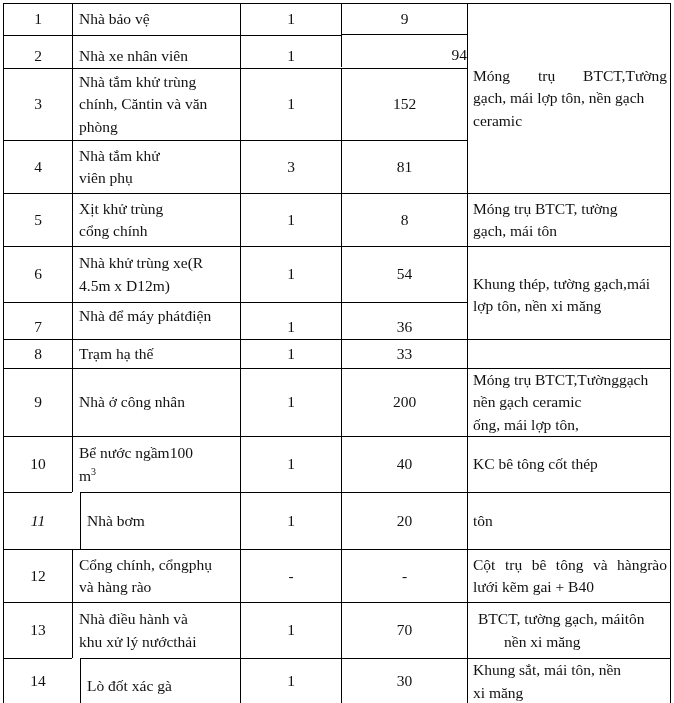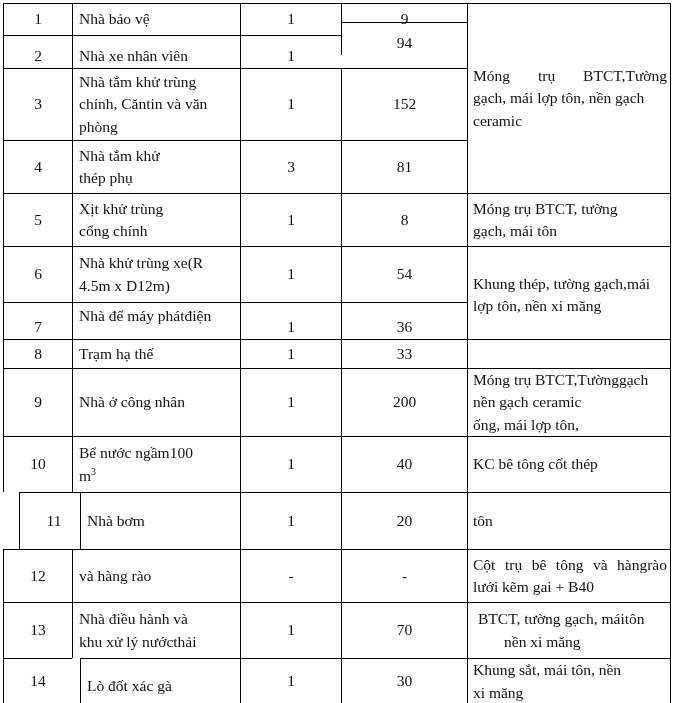--- a/index.html
+++ b/index.html
@@ -40,21 +40,21 @@
 
   <div class="cell num vb" style="left:3px;top:35px;width:69px;height:33px;">
       <span>2</span>
     </div>
   <div class="cell txt vb" style="left:72px;top:35px;width:168px;height:33px;">
       <span>Nhà xe nhân viên</span>
     </div>
   <div class="cell num vb" style="left:240px;top:35px;width:101px;height:33px;">
       <span>1</span>
     </div>
-  <div class="cell num vb" style="left:341px;top:22px;width:126px;height:33px;">
+  <div class="cell num vb" style="left:341px;top:34px;width:126px;height:33px;text-align:right;">
       <span>94</span>
     </div>
 
   <div class="cell num vc" style="left:3px;top:68px;width:69px;height:72px;">
       <span>3</span>
     </div>
   <div class="cell txt vc" style="left:72px;top:68px;width:168px;height:72px;">
     <span>Nhà tắm khử trùng</span>
     <span>chính, Căntin và văn</span>
     <span>phòng</span>
@@ -64,21 +64,21 @@
     </div>
   <div class="cell num vc" style="left:341px;top:68px;width:126px;height:72px;">
       <span>152</span>
     </div>
 
   <div class="cell num vc" style="left:3px;top:140px;width:69px;height:53px;">
       <span>4</span>
     </div>
   <div class="cell txt vc" style="left:72px;top:140px;width:168px;height:53px;">
     <span>Nhà tắm khử</span>
-    <span>thép phụ</span>
+    <span>viên phụ</span>
   </div>
   <div class="cell num vc" style="left:240px;top:140px;width:101px;height:53px;">
       <span>3</span>
     </div>
   <div class="cell num vc" style="left:341px;top:140px;width:126px;height:53px;">
       <span>81</span>
     </div>
 
   <div class="cell desc vc" style="left:467px;top:3px;width:204px;height:190px;">
     <span class="just spread" style="display:block;text-align-last:justify;">Móng trụ BTCT,Tường</span>
@@ -180,40 +180,41 @@
   <div class="cell num vc" style="left:240px;top:436px;width:101px;height:56px;">
       <span>1</span>
     </div>
   <div class="cell num vc" style="left:341px;top:436px;width:126px;height:56px;">
       <span>40</span>
     </div>
   <div class="cell desc vc" style="left:467px;top:436px;width:204px;height:56px;">
       <span>KC bê tông cốt thép</span>
     </div>
 
-  <div class="cell num vc" style="left:19px;top:492px;width:69px;height:57px;">
+  <div class="cell num vc" style="left:3px;top:492px;width:69px;height:57px;font-style:italic;">
       <span>11</span>
     </div>
   <div class="cell txt vc" style="left:80px;top:492px;width:168px;height:57px;">
       <span>Nhà bơm</span>
     </div>
   <div class="cell num vc" style="left:240px;top:492px;width:101px;height:57px;">
       <span>1</span>
     </div>
   <div class="cell num vc" style="left:341px;top:492px;width:126px;height:57px;">
       <span>20</span>
     </div>
   <div class="cell desc vc" style="left:467px;top:492px;width:204px;height:57px;">
     <span>tôn</span>
   </div>
 
   <div class="cell num vc" style="left:3px;top:549px;width:69px;height:53px;">
       <span>12</span>
     </div>
   <div class="cell txt vc" style="left:72px;top:549px;width:168px;height:53px;">
+    <span>Cổng chính, cổngphụ</span>
     <span>và hàng rào</span>
   </div>
   <div class="cell num vc" style="left:240px;top:549px;width:101px;height:53px;">
       <span>-</span>
     </div>
   <div class="cell num vc" style="left:341px;top:549px;width:126px;height:53px;">
       <span>-</span>
     </div>
   <div class="cell desc vc" style="left:467px;top:549px;width:204px;height:53px;">
     <span style="display:block;text-align:justify;text-align-last:justify;">Cột trụ bê tông và hàngrào</span>

